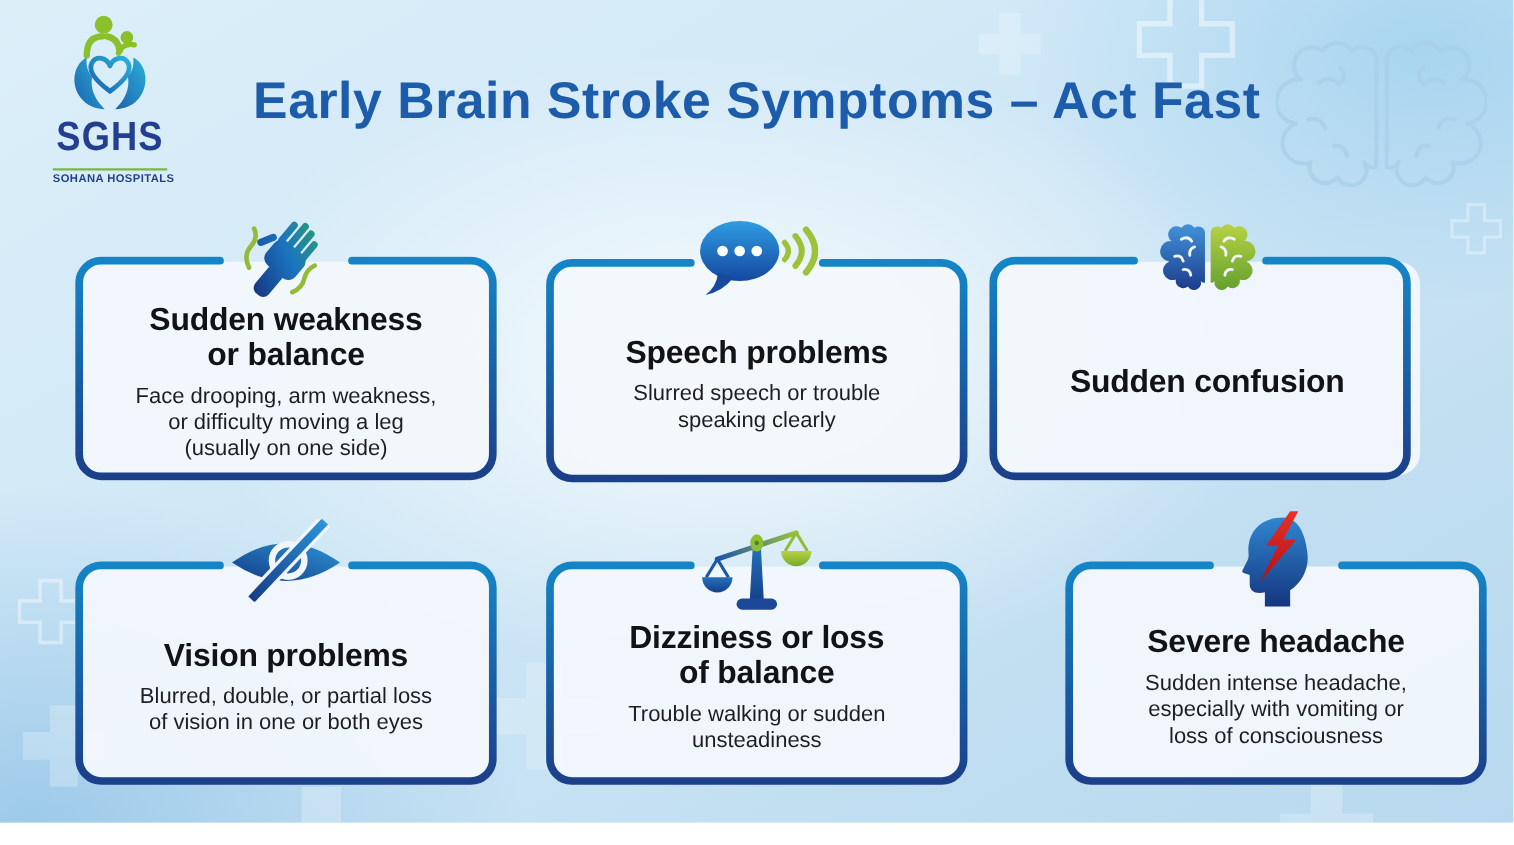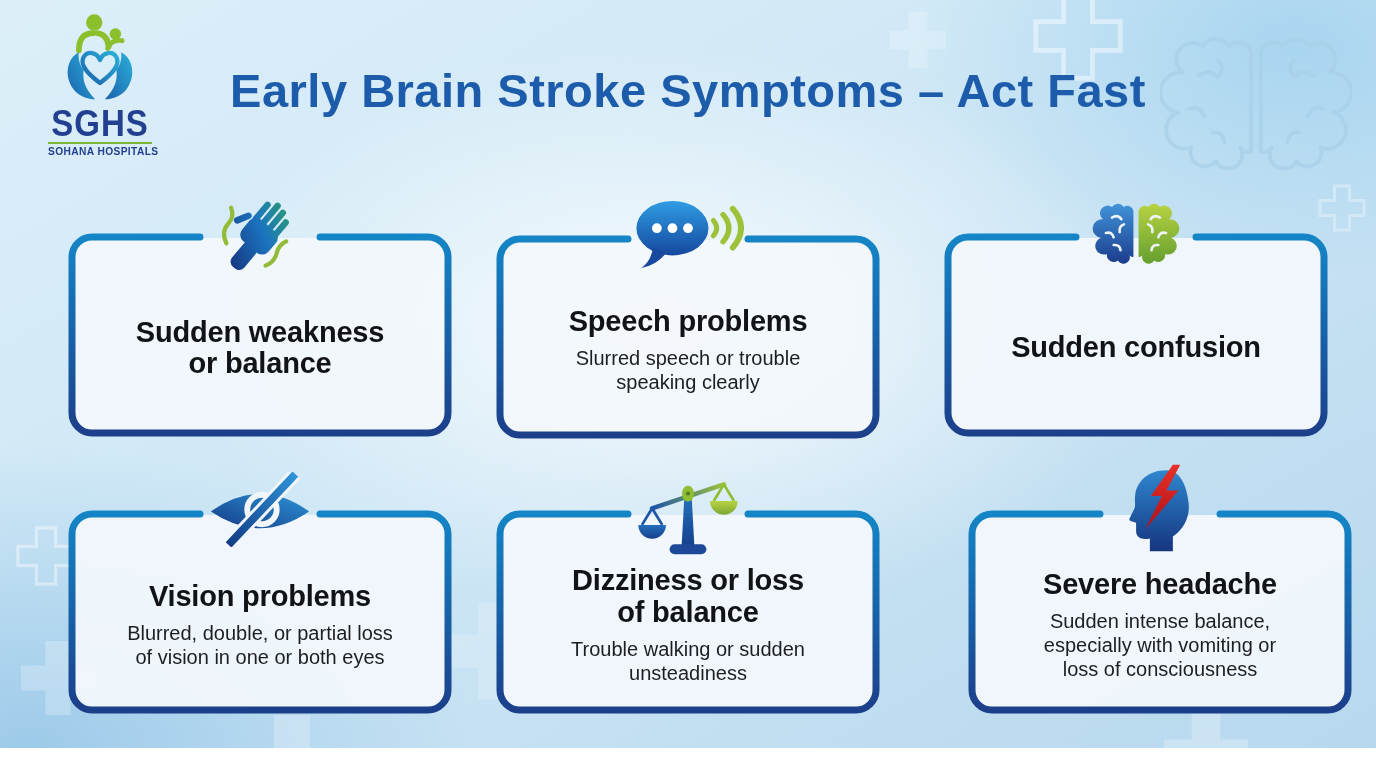--- a/index.html
+++ b/index.html
@@ -12,28 +12,28 @@
       linear-gradient(150deg,#dcefF9 0%,#cde6f5 48%,#b7d8ee 100%);
   }
   .abs{position:absolute;}
   
   .cross{position:absolute;pointer-events:none;}
   
   #logo{left:48px;top:10px;width:104px;text-align:center;}
   #logo .mark{width:96px;height:96px;margin:0 auto;display:block;}
   #logo .abbr{font-size:33px;font-weight:bold;color:#223f90;letter-spacing:1px;line-height:.95;
     transform:scaleY(1.12);transform-origin:top center;}
-  #logo .sub{margin:5px auto 0;font-size:10.2px;font-weight:bold;color:#223f90;letter-spacing:.4px;
+  #logo .sub{margin:16px auto 0;font-size:10.2px;font-weight:bold;color:#223f90;letter-spacing:.4px;
     border-top:2px solid #7ab63a;padding-top:2px;white-space:nowrap;}
   #title{left:0;right:0;top:63px;text-align:center;font-size:47px;font-weight:bold;
     color:#1d5cab;letter-spacing:.5px;}
   #brain-deco{left:1160px;top:18px;width:192px;height:172px;opacity:.75;}
   
   .card{position:absolute;width:384px;height:204px;}
-  .c1{left:68px;top:233px;} .c2{left:496px;top:235px;} .c3{left:944px;top:233px;}
+  .c1{left:68px;top:233px;} .c2{left:496px;top:235px;} .c3{left:899px;top:233px;padding-left:13px;}
   .c4{left:68px;top:510px;} .c5{left:496px;top:510px;} .c6{left:924px;top:510px;margin-left:44px;}
   .card-bg{position:absolute;left:5px;top:5px;right:5px;bottom:5px;border-radius:20px;
     background:rgba(243,248,252,.93);}
   .card-border{position:absolute;left:0;top:0;width:384px;height:204px;}
   .icon-wrap{position:absolute;left:50%;transform:translateX(-50%);z-index:3;}
   .card-content{position:absolute;left:0;top:0;right:0;bottom:0;display:flex;flex-direction:column;
     justify-content:center;align-items:center;text-align:center;padding:38px 16px 12px;box-sizing:border-box;z-index:2;}
   .card-title{font-size:29px;font-weight:bold;color:#121316;line-height:1.08;white-space:pre-line;letter-spacing:-.2px;}
   .card-desc{margin-top:9px;font-size:20px;color:#1d1e22;line-height:1.2;white-space:pre-line;}
 </style>
@@ -134,20 +134,23 @@
           <rect x="40.5" y="8" width="6.8" height="32" rx="3.3"></rect>
           <rect x="49.5" y="10" width="6.8" height="30" rx="3.3"></rect>
           <rect x="58.5" y="16" width="6.8" height="25" rx="3.3"></rect>
           <rect x="24" y="36" width="7" height="20" rx="3.5" transform="rotate(28 27 38)"></rect>
         </g>
       </svg>
     </div>
     <div class="card-content">
       <div class="card-title">Sudden weakness
 or balance</div>
+      <div class="card-desc">Face drooping, arm weakness,
+or difficulty moving a leg
+(usually on one side)</div>
     </div>
   </div>
 
   <div class="card c2">
     <div class="card-bg"></div>
     <svg class="card-border" viewBox="0 0 384 204">
       <defs>
           <linearGradient id="g2" x1="0" y1="0" x2="0" y2="1">
             <stop offset="0" stop-color="#1485c6"></stop>
             <stop offset="1" stop-color="#1c3f8a"></stop>
@@ -326,19 +329,19 @@
               <stop offset="0" stop-color="#e73128"></stop>
               <stop offset="1" stop-color="#b11117"></stop>
             </linearGradient>
         </defs>
         <path d="M57,6 C37,6 25,18 23,33 C22,40 24,44 22,48 L17,58 Q16,60 18,61 L24,63 L24,72 C24,79 30,82 39,80 L39,94 L64,94 L64,78 C76,70 83,56 81,41 C79,21 71,6 57,6 Z" fill="url(#hdg)"></path>
         <path d="M64,0 L40,34 L52,34 L34,70 L70,28 L57,28 L72,0 Z" fill="url(#bolt)"></path>
       </svg>
     </div>
     <div class="card-content">
       <div class="card-title">Severe headache</div>
-      <div class="card-desc">Sudden intense balance,
+      <div class="card-desc">Sudden intense headache,
 especially with vomiting or
 loss of consciousness</div>
     </div>
   </div>
 
 </div>
 
 </body></html>

